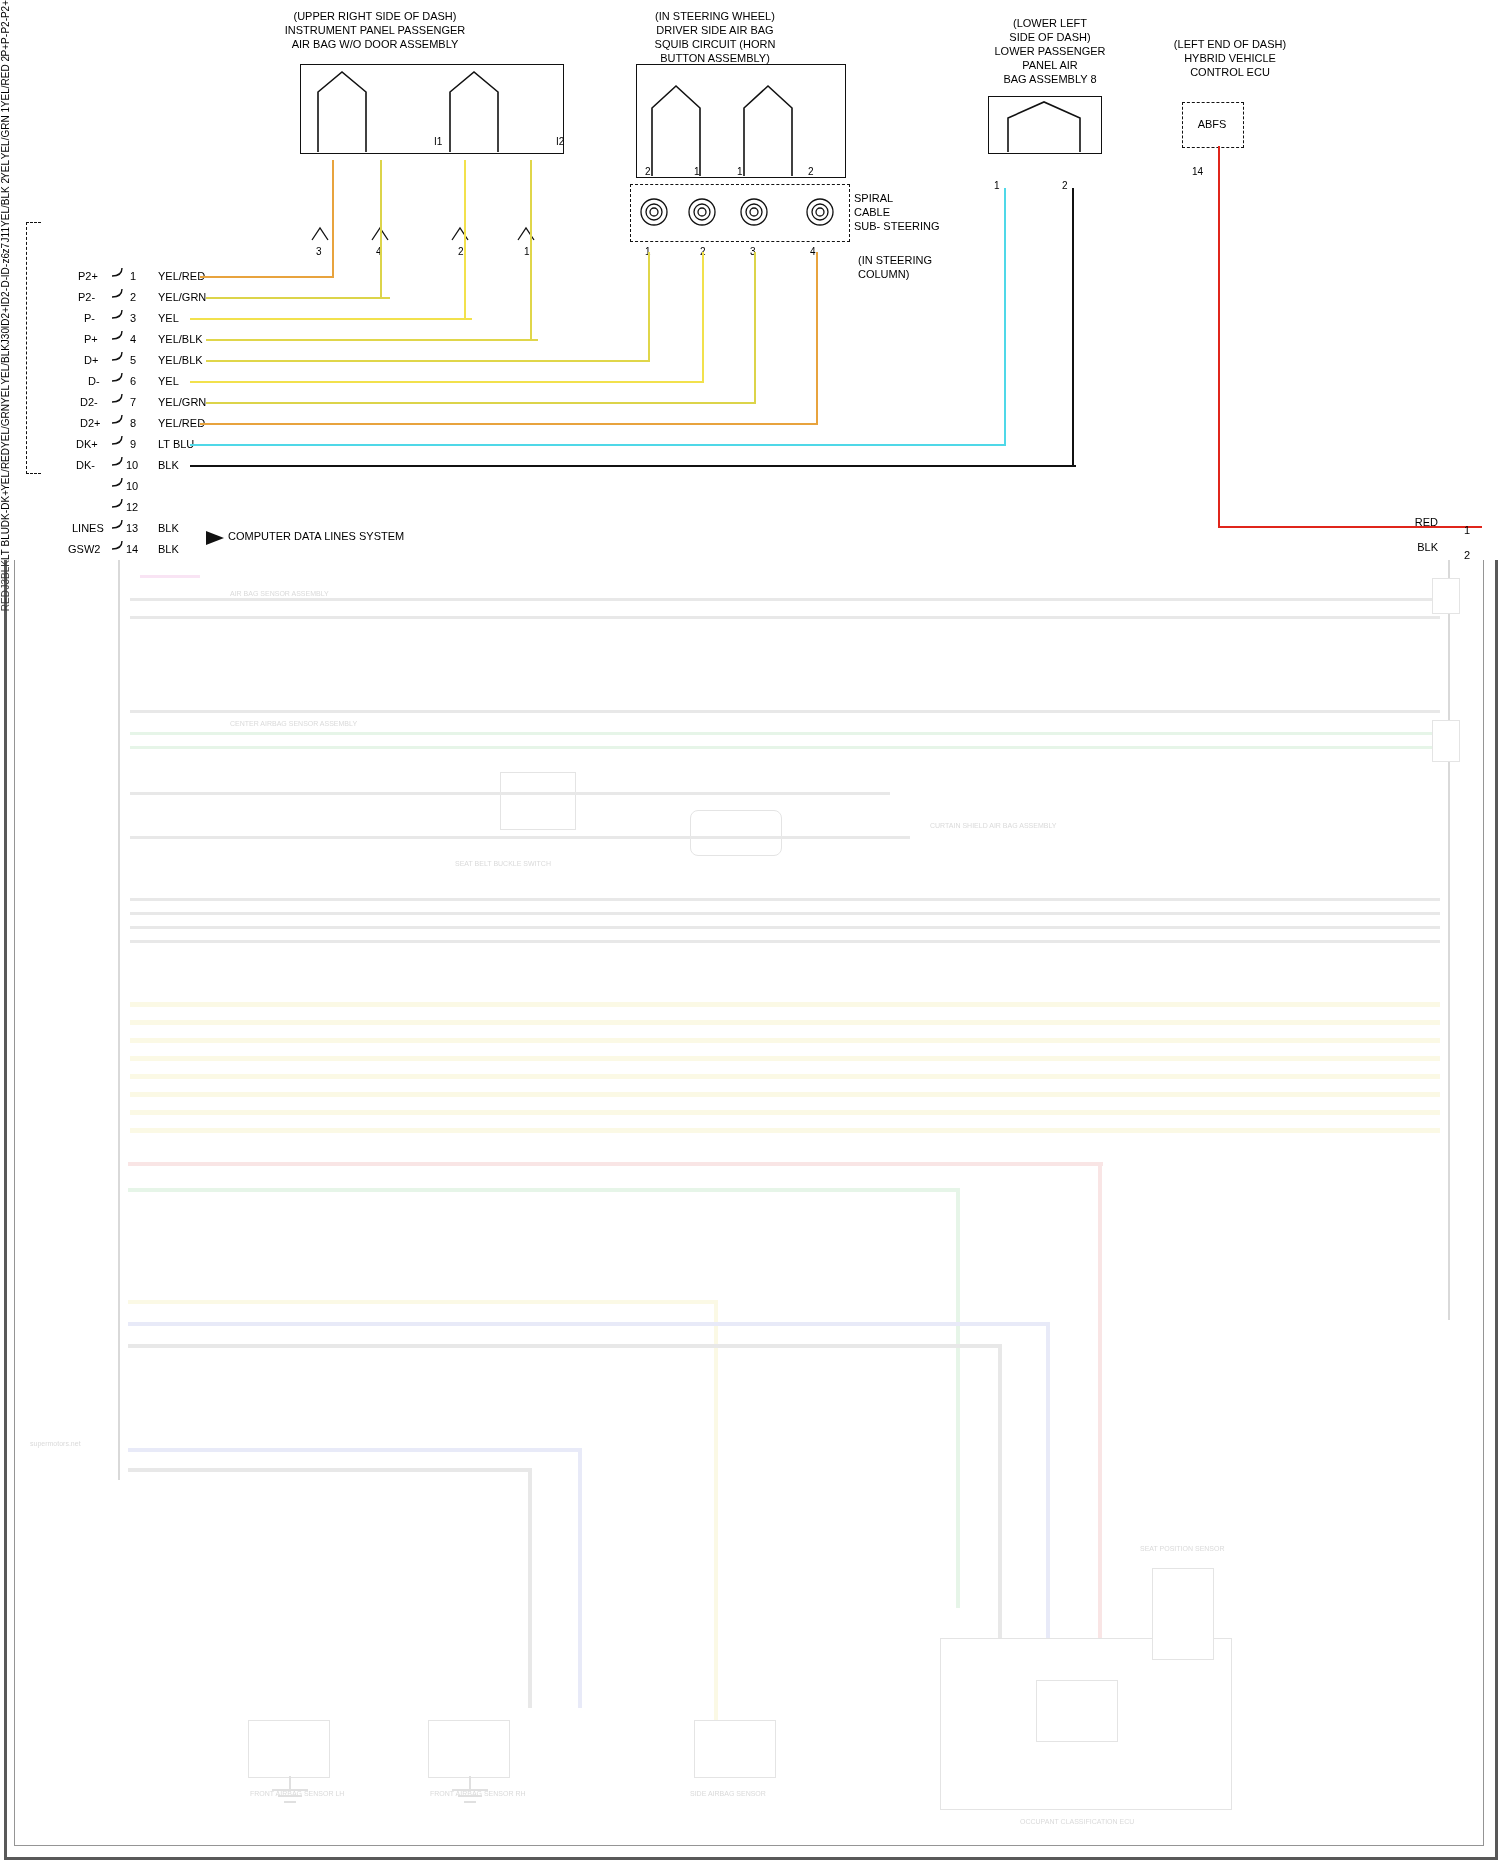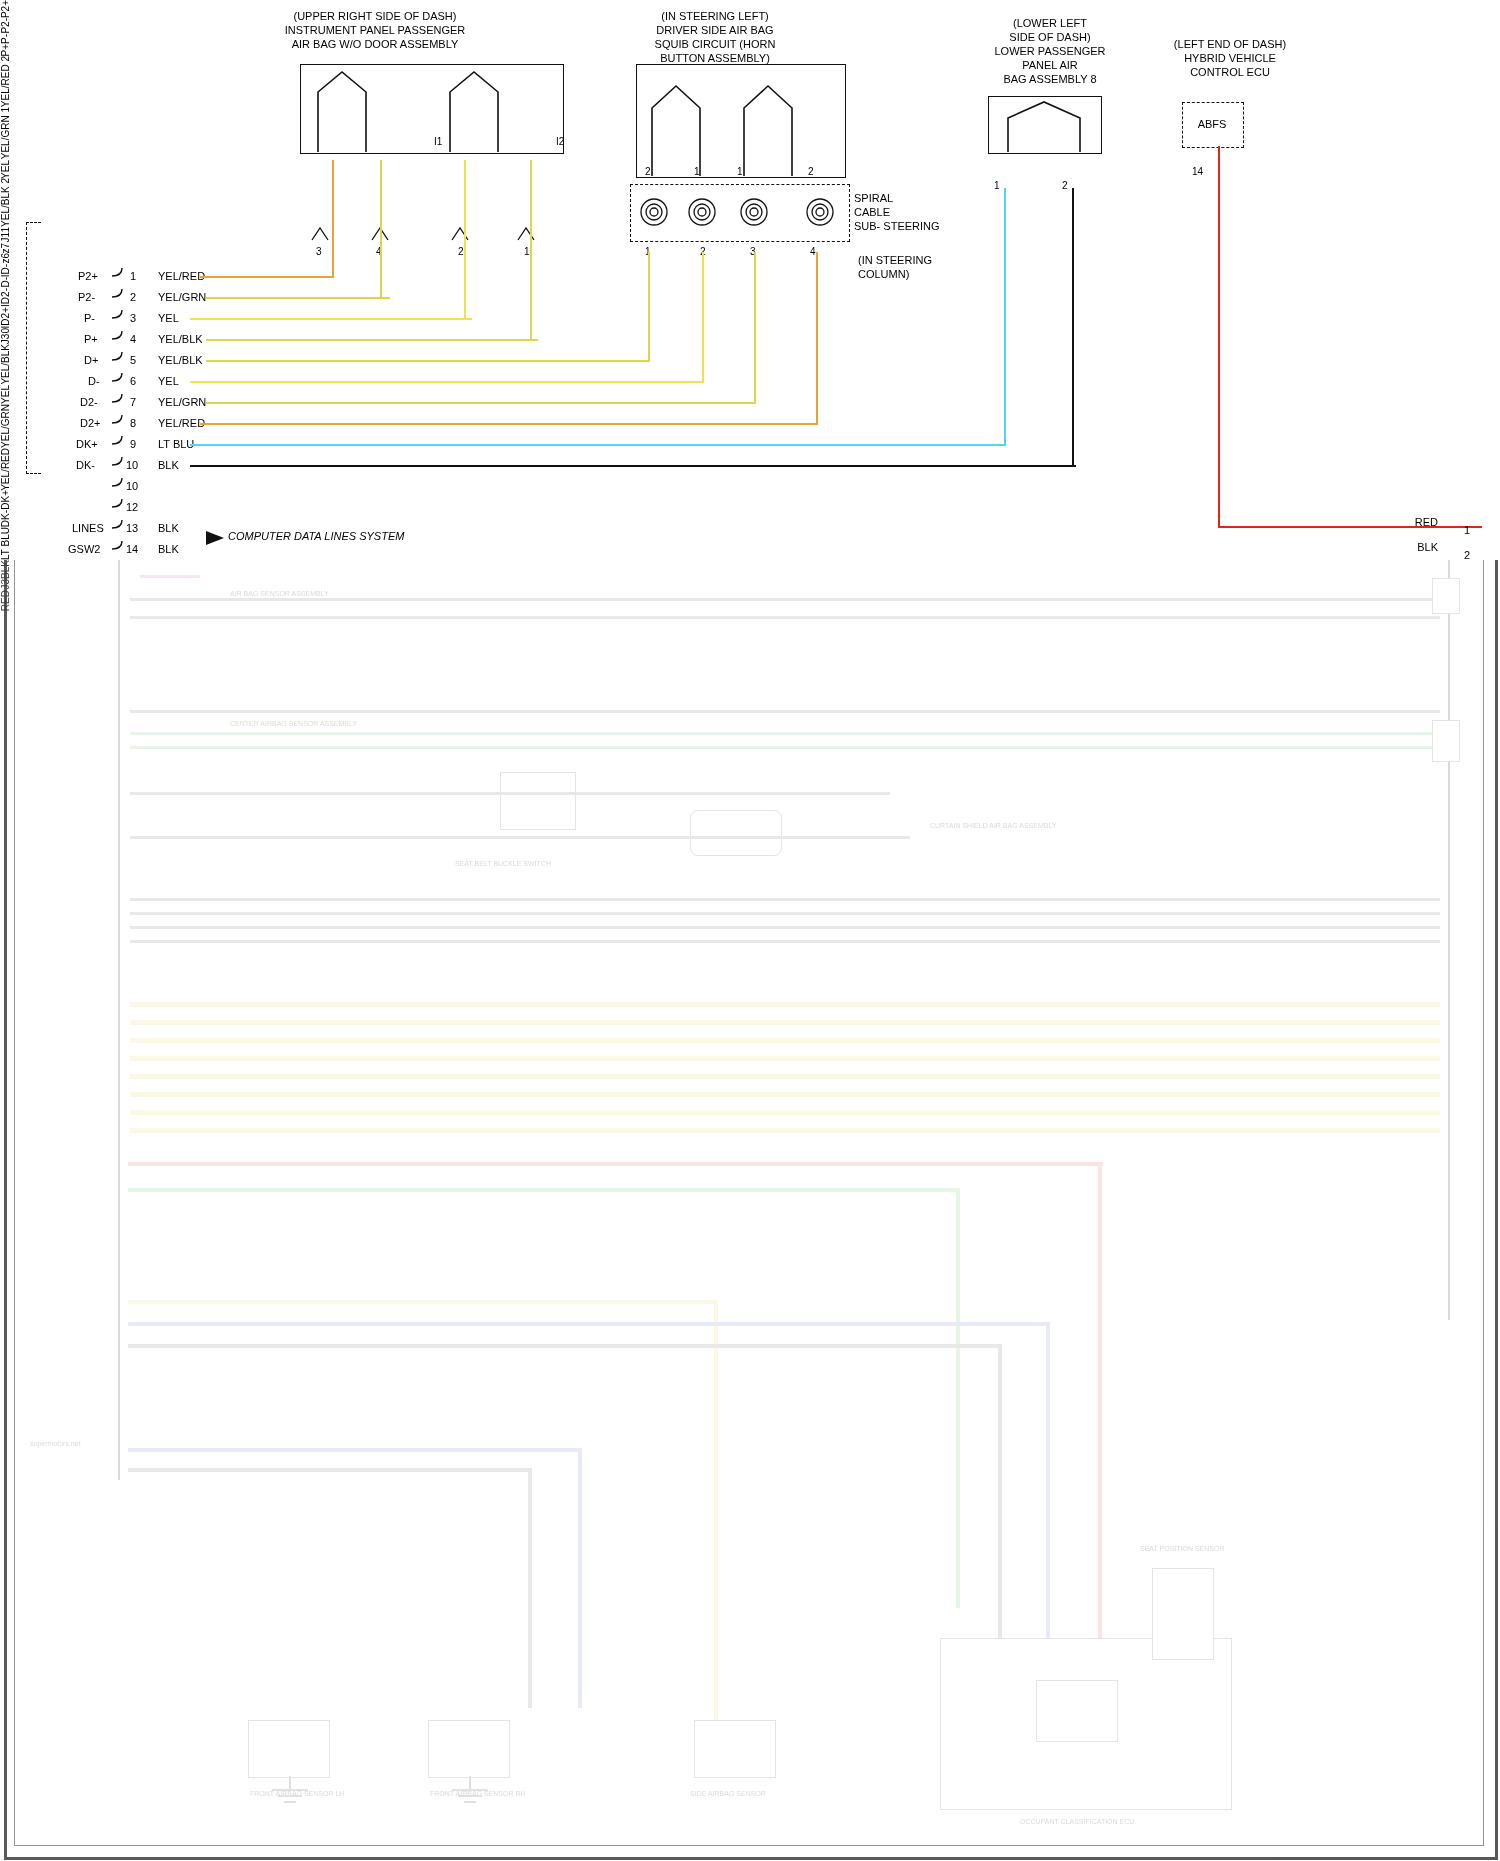--- a/index.html
+++ b/index.html
@@ -52,21 +52,21 @@
 
   <div class="frame outer-frame"></div>
   <div class="frame inner-frame"></div>
 
   <div class="top-region">
 
     <div class="lbl" style="left:240px;top:10px;width:270px;">(UPPER RIGHT SIDE OF DASH)</div>
     <div class="lbl" style="left:240px;top:24px;width:270px;">INSTRUMENT PANEL PASSENGER</div>
     <div class="lbl" style="left:240px;top:38px;width:270px;">AIR BAG W/O DOOR ASSEMBLY</div>
 
-    <div class="lbl" style="left:615px;top:10px;width:200px;">(IN STEERING LEFT)</div>
+    <div class="lbl" style="left:615px;top:10px;width:200px;">(IN STEERING WHEEL)</div>
     <div class="lbl" style="left:615px;top:24px;width:200px;">DRIVER SIDE AIR BAG</div>
     <div class="lbl" style="left:615px;top:38px;width:200px;">SQUIB CIRCUIT (HORN</div>
     <div class="lbl" style="left:615px;top:52px;width:200px;">BUTTON ASSEMBLY)</div>
 
     <div class="lbl" style="left:955px;top:17px;width:190px;">(LOWER LEFT</div>
     <div class="lbl" style="left:955px;top:31px;width:190px;">SIDE OF DASH)</div>
     <div class="lbl" style="left:955px;top:45px;width:190px;">LOWER PASSENGER</div>
     <div class="lbl" style="left:955px;top:59px;width:190px;">PANEL AIR</div>
     <div class="lbl" style="left:955px;top:73px;width:190px;">BAG ASSEMBLY 8</div>
 
@@ -253,21 +253,21 @@
     <div class="pinnum" style="left:126px;top:522px;">13</div>
     <div class="pinrow" style="left:158px;top:522px;">BLK</div>
 
     <div class="pinrow" style="left:68px;top:543px;">GSW2</div>
     <div class="pinnum" style="left:126px;top:543px;">14</div>
     <div class="pinrow" style="left:158px;top:543px;">BLK</div>
 
     <svg style="position:absolute;left:206px;top:528px;" width="22" height="20">
       <polygon points="0,3 18,10 0,17" fill="#111"></polygon>
     </svg>
-    <div class="pinrow" style="left:228px;top:530px;font-size:11px;font-style:italic;">COMPUTER DATA LINES SYSTEM</div>
+    <div class="pinrow" style="left:228px;top:530px;font-size:11px;">COMPUTER DATA LINES SYSTEM</div>
 
     <div class="wire h yelred" style="left:200px;top:276px;width:134px;"></div>
     <div class="wire v yelred" style="left:332px;top:160px;height:118px;"></div>
 
     <div class="wire h yelgrn" style="left:206px;top:297px;width:184px;"></div>
     <div class="wire v yelgrn" style="left:380px;top:160px;height:139px;"></div>
 
     <div class="wire h yel" style="left:190px;top:318px;width:282px;"></div>
     <div class="wire v yel" style="left:464px;top:160px;height:160px;"></div>
 

